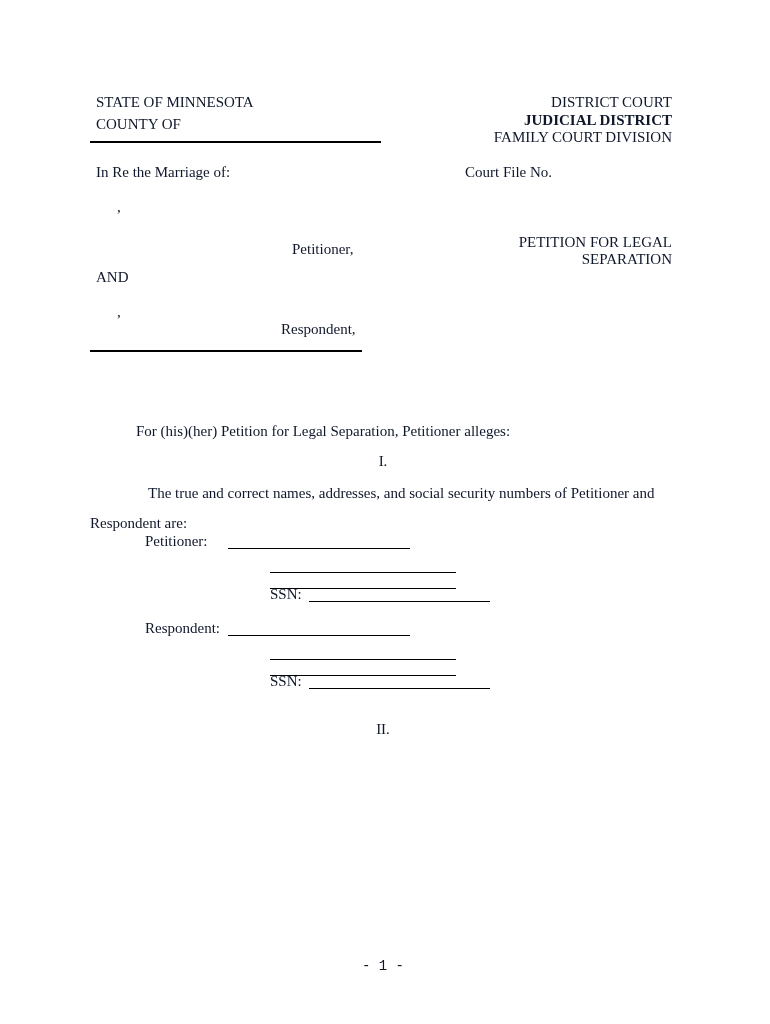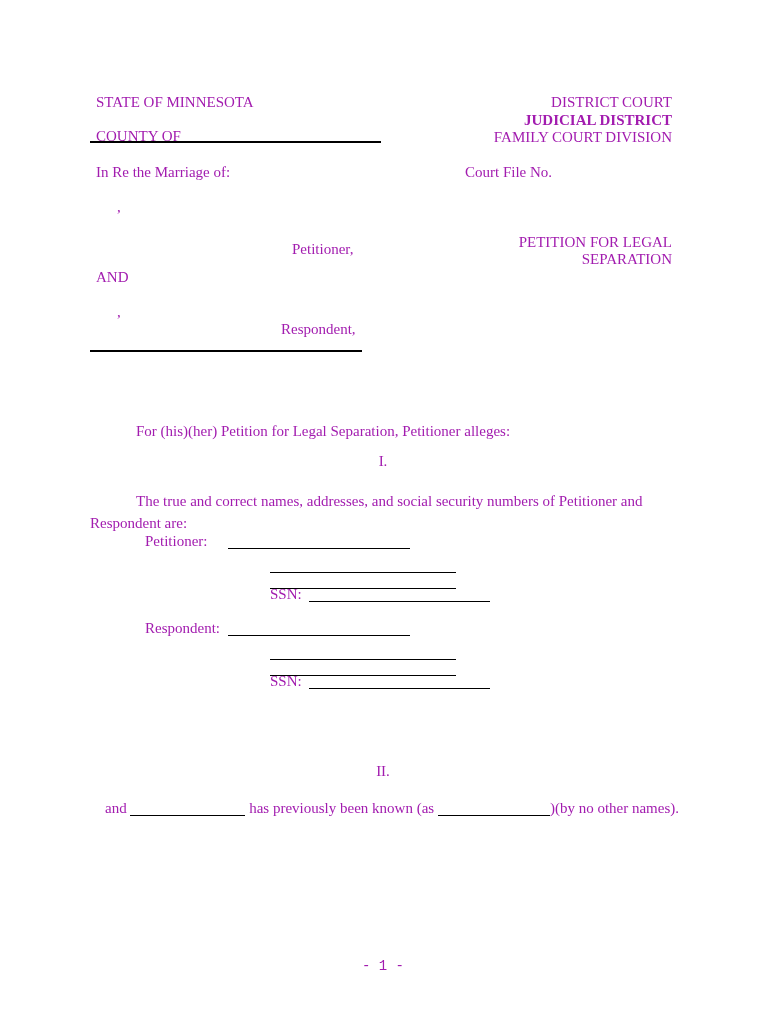--- a/index.html
+++ b/index.html
@@ -4,21 +4,21 @@
 <style>
   html, body { margin: 0; padding: 0; }
   body { background: #ffffff; }
   .page {
     position: relative;
     width: 770px;
     height: 1024px;
     background: #ffffff;
     font-family: "Liberation Serif", serif;
     font-size: 15px;
-    color: #a21caf;
+    color: #0f172a;
     overflow: hidden;
   }
   .abs {
     position: absolute;
     white-space: pre;
     line-height: 17px;
   }
   .centered {
     position: absolute;
     left: 90px;
@@ -47,21 +47,21 @@
     font-family: "Liberation Mono", monospace;
     font-size: 14px;
   }
 </style>
 </head>
 <body>
 
 <div class="page">
 
   <div class="abs" style="left:96px; top:94px;">STATE OF MINNESOTA</div>
-  <div class="abs" style="left:96px; top:128px;text-decoration:underline;">COUNTY OF</div>
+  <div class="abs" style="left:96px; top:116px;">COUNTY OF</div>
   <div class="rule" style="left:90px; top:141px; width:291px;"></div>
 
   <div class="abs" style="right:98px; top:94px;">DISTRICT COURT</div>
   <div class="abs" style="right:98px; top:112px;font-weight:bold;">JUDICIAL DISTRICT</div>
   <div class="abs" style="right:98px; top:129px;">FAMILY COURT DIVISION</div>
 
   <div class="abs" style="left:96px; top:164px;">In Re the Marriage of:</div>
   <div class="abs" style="left:465px; top:164px;">Court File No.</div>
 
   <div class="abs" style="left:117px; top:199px;">,</div>
@@ -72,39 +72,36 @@
 
   <div class="abs" style="left:96px; top:269px;">AND</div>
 
   <div class="abs" style="left:117px; top:304px;">,</div>
   <div class="abs" style="left:281px; top:321px;">Respondent,</div>
   <div class="rule" style="left:90px; top:350px; width:272px;"></div>
 
   <div class="abs" style="left:136px; top:423px;text-align:center;">For (his)(her) Petition for Legal Separation, Petitioner alleges:</div>
 
   <div class="centered" style="top:453px;">I.</div>
-  <div class="abs" style="left:136px; top:485px;margin-top:8px;">The true and correct names, addresses, and social security numbers of Petitioner and</div>
+  <div class="abs" style="left:148px; top:485px;">The true and correct names, addresses, and social security numbers of Petitioner and</div>
   <div class="abs" style="left:90px; top:515px;text-align:right;">Respondent are:</div>
 
   <div class="abs" style="left:145px; top:533px;">Petitioner:</div>
   <div class="fill" style="left:228px; top:533px; width:182px;"></div>
   <div class="fill" style="left:270px; top:557px; width:186px;"></div>
   <div class="fill" style="left:270px; top:573px; width:186px;"></div>
   <div class="abs" style="left:270px; top:586px;">SSN:</div>
   <div class="fill" style="left:309px; top:586px; width:181px;"></div>
 
   <div class="abs" style="left:145px; top:620px;">Respondent:</div>
   <div class="fill" style="left:228px; top:620px; width:182px;"></div>
   <div class="fill" style="left:270px; top:644px; width:186px;"></div>
   <div class="fill" style="left:270px; top:660px; width:186px;"></div>
   <div class="abs" style="left:270px; top:673px;">SSN:</div>
   <div class="fill" style="left:309px; top:673px; width:181px;"></div>
 
-  <div class="centered" style="top:763px;">II.</div>
+  <div class="centered" style="top:721px;">II.</div>
 
 
-  <div class="abs" style="left:90px; top:783px;">
-    <span>and </span><span class="iblank" style="width:115px;"></span><span> has previously been known (as </span><span class="iblank" style="width:112px;"></span><span>)(by no other names).</span>
-  </div>
 
   <div class="centered footer" style="top:958px;">- 1 -</div>
 
 </div>
 
 </body></html>

